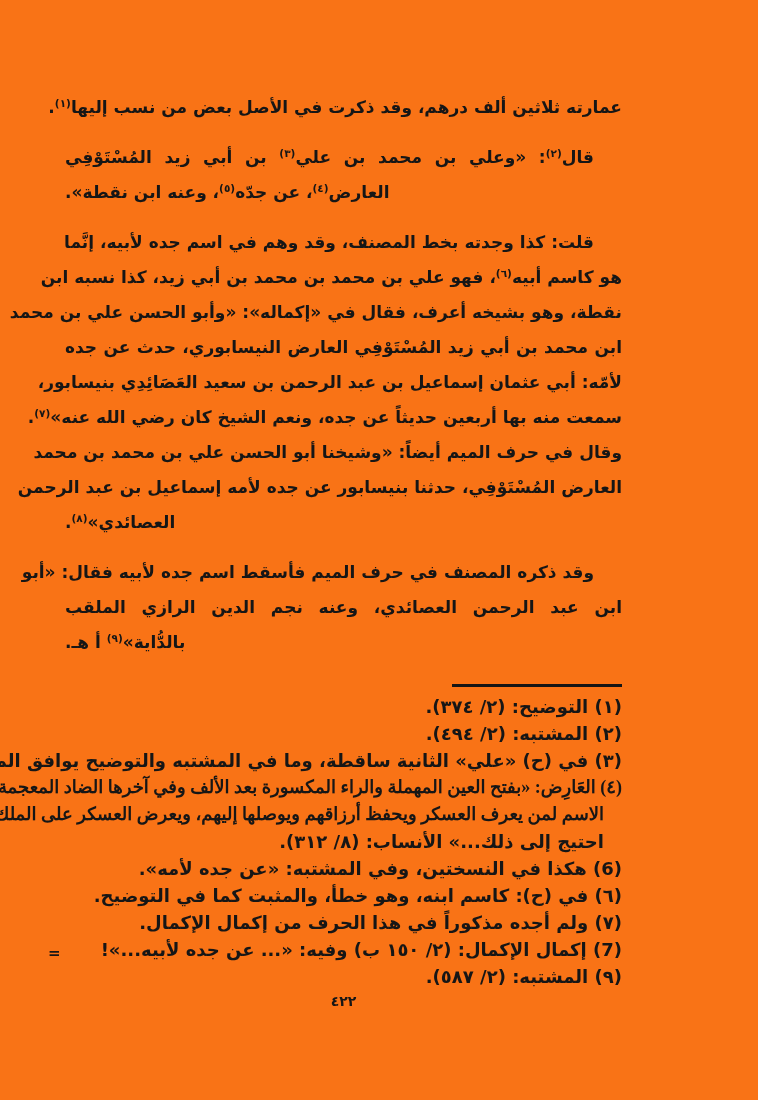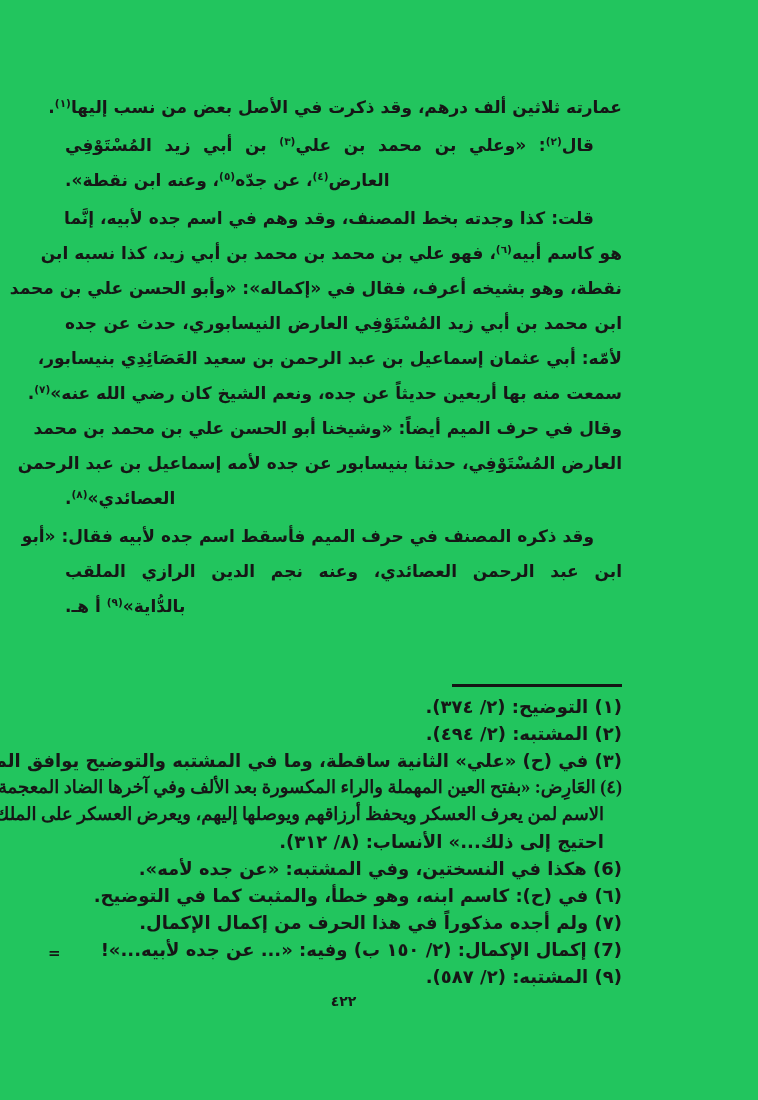--- a/index.html
+++ b/index.html
@@ -1,31 +1,31 @@
 <!DOCTYPE html>
 <html lang="ar"><head>
 <meta charset="utf-8">
 <style>
   html,body{margin:0;padding:0;background:#e8e8e8;}
   .page{
     position:relative;
     width:758px;height:1100px;
     margin:0 auto;
-    background:#22c55e;
+    background:#f97316;
     color:#161616;
     font-family:"DejaVu Sans",sans-serif;
     overflow:hidden;
   }
   
   .text-block{
     position:absolute;
     top:90px;right:136px;left:65px;
     direction:rtl;
   }
-  .para + .para{margin-top:3px;}
+  .para + .para{margin-top:15px;}
   .bl{
     font-size:17px;
     font-weight:700;
     line-height:35px;
     text-align:left;
     white-space:nowrap;
   }
   .j{text-align:justify;text-align-last:justify;}
   .ind{padding-right:28px;}
   sup{

